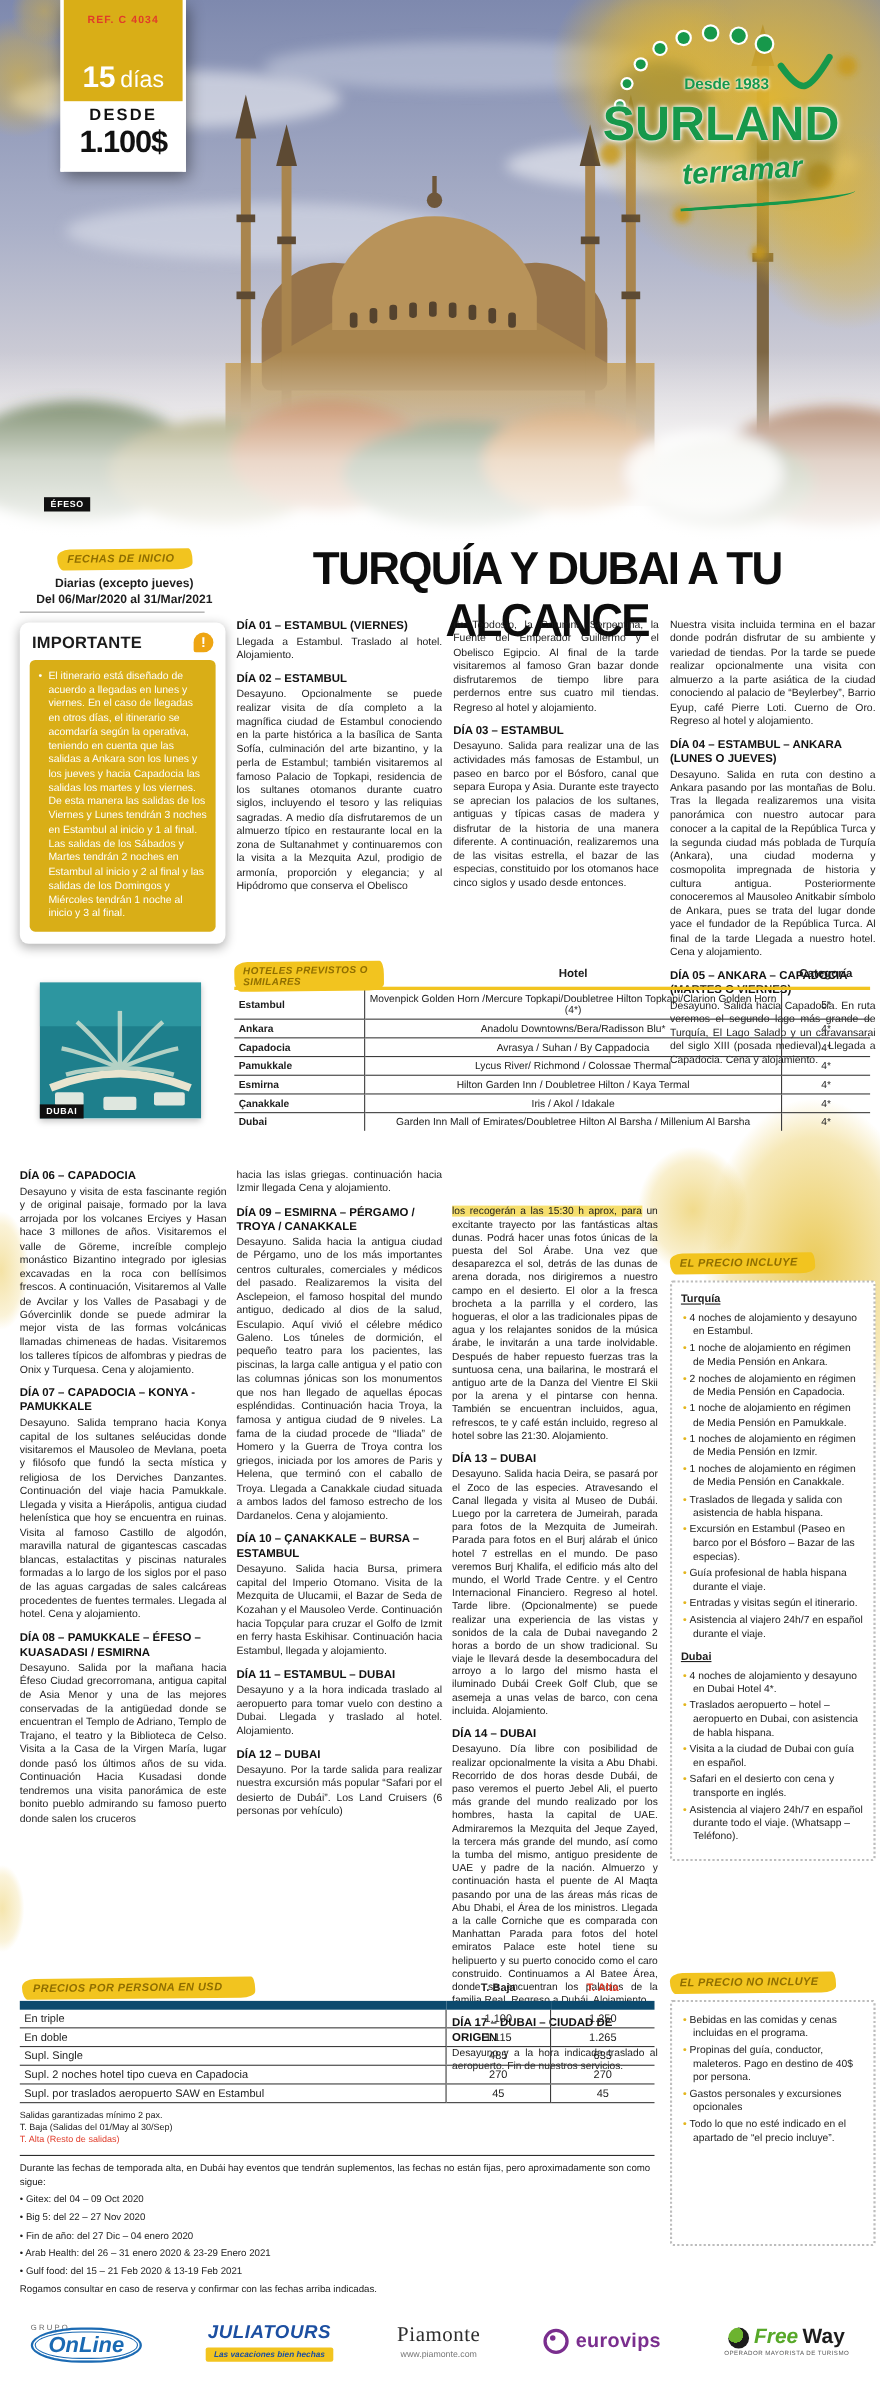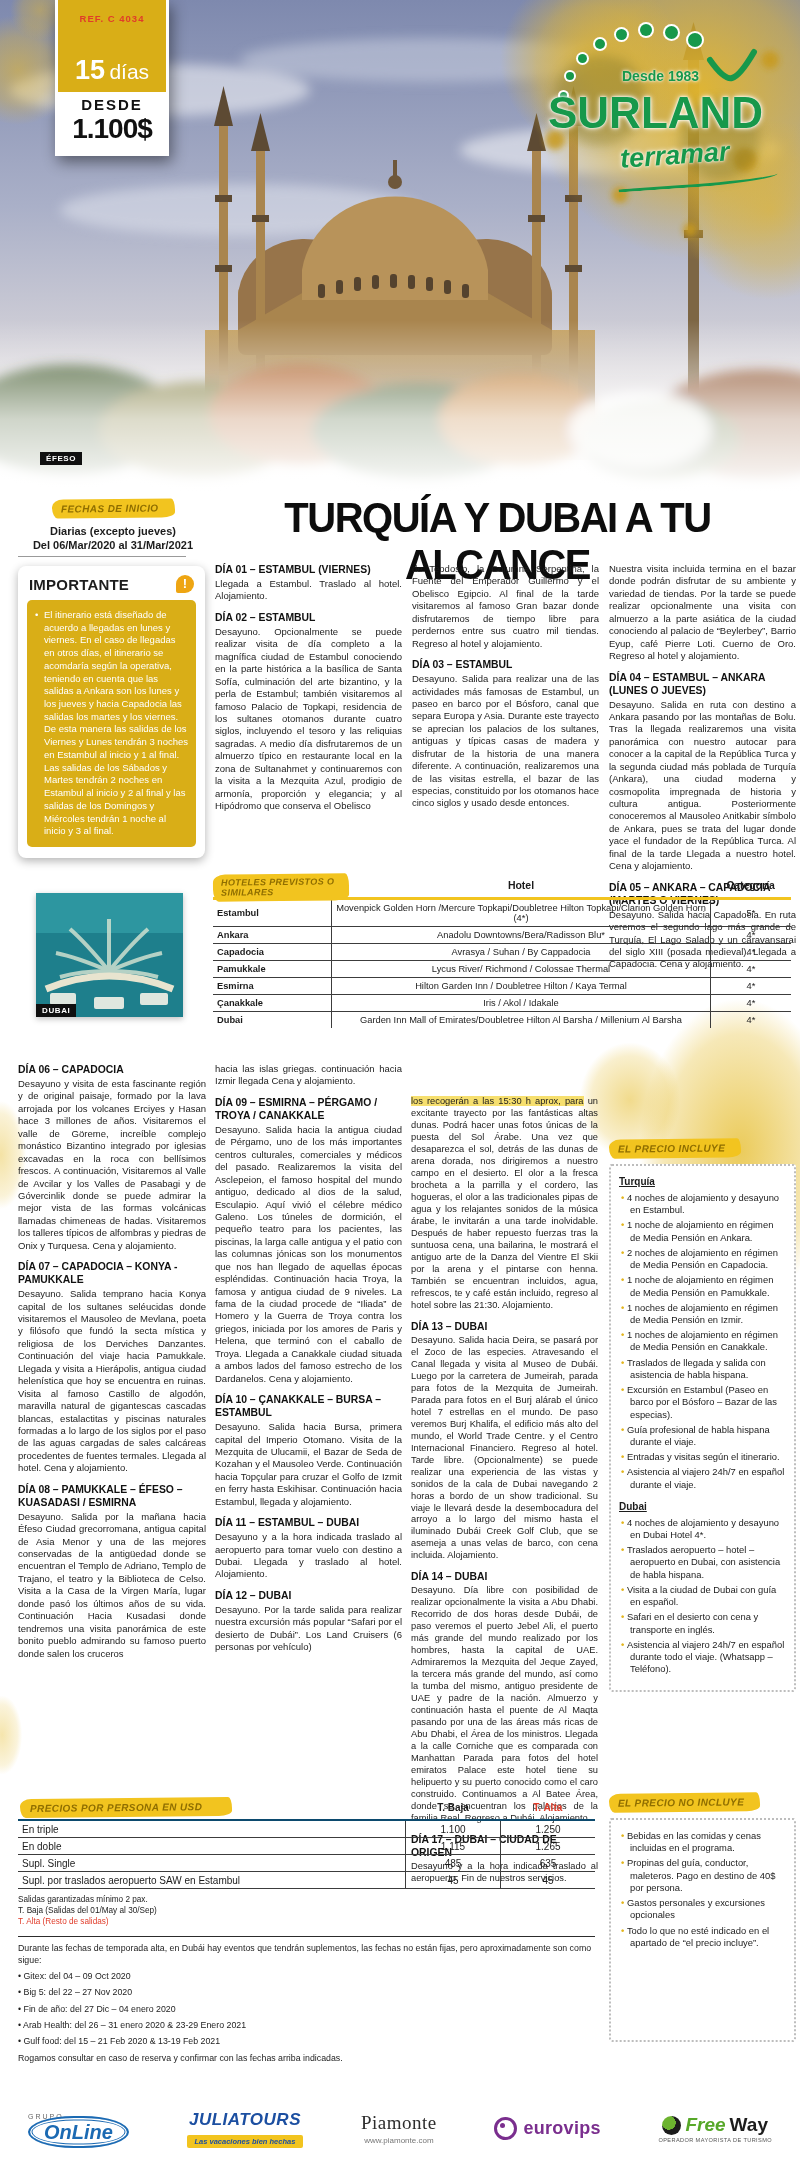--- a/index.html
+++ b/index.html
@@ -93,21 +93,21 @@
            padding:10px 8px 12px;box-sizing:border-box;}
   .sidebox .sec{font-size:10px;font-weight:bold;text-decoration:underline;margin:0 0 5px;}
   .sidebox .sec.d2{margin-top:10px;}
   .sidebox ul{list-style:none;margin:0;padding:0 0 0 2px;}
   .sidebox li{font-size:9.4px;line-height:1.3;padding-left:9px;text-indent:-9px;margin-bottom:3px;}
   .sidebox li::before{content:"• ";color:#e3b51c;font-weight:bold;}
   
   .prices{position:absolute;left:18px;top:1794px;width:577px;z-index:2;}
   .prices .brush{font-size:10px;padding:4px 30px 4px 10px;}
   table.ptable{border-collapse:collapse;width:100%;font-size:10px;margin-top:2px;}
-  .ptable th{font-weight:bold;font-size:10px;padding:2px;border-bottom:2px solid #0c4a6e;text-align:center;}
+  .ptable th{font-weight:bold;font-size:10px;padding:2px;border-bottom:8px solid #0c4a6e;text-align:center;}
   .ptable th.alta{color:#e03c2a;}
   .ptable td{border-bottom:1px solid #3c3c3c;padding:2.5px 4px;}
   .ptable td.num{text-align:center;border-left:1px solid #3c3c3c;width:86px;}
   .pnotes{font-size:8.2px;line-height:1.35;margin-top:5px;}
   .pnotes .red{color:#e03c2a;}
   .rule2{border-top:1.5px solid #2c2c2c;margin:9px 0 6px;}
   .season{font-size:8.8px;line-height:1.35;}
   .season ul{list-style:none;margin:4px 0 0;padding:0;}
   .season li{padding-left:9px;text-indent:-9px;margin-bottom:4.5px;}
   .season li::before{content:"• ";}
@@ -536,20 +536,25 @@
             <td>En doble</td>
             <td class="num">1.115</td>
             <td class="num">1.265</td>
           </tr>
       <tr>
             <td>Supl. Single</td>
             <td class="num">485</td>
             <td class="num">635</td>
           </tr>
       <tr>
+            <td>Supl. 2 noches hotel tipo cueva en Capadocia</td>
+            <td class="num">270</td>
+            <td class="num">270</td>
+          </tr>
+      <tr>
             <td>Supl. por traslados aeropuerto SAW en Estambul</td>
             <td class="num">45</td>
             <td class="num">45</td>
           </tr>
     </tbody>
       </table>
     <div class="pnotes">
       <div>Salidas garantizadas mínimo 2 pax.</div>
       <div>T. Baja (Salidas del 01/May al 30/Sep)</div>
       <div class="red">T. Alta (Resto de salidas)</div>

